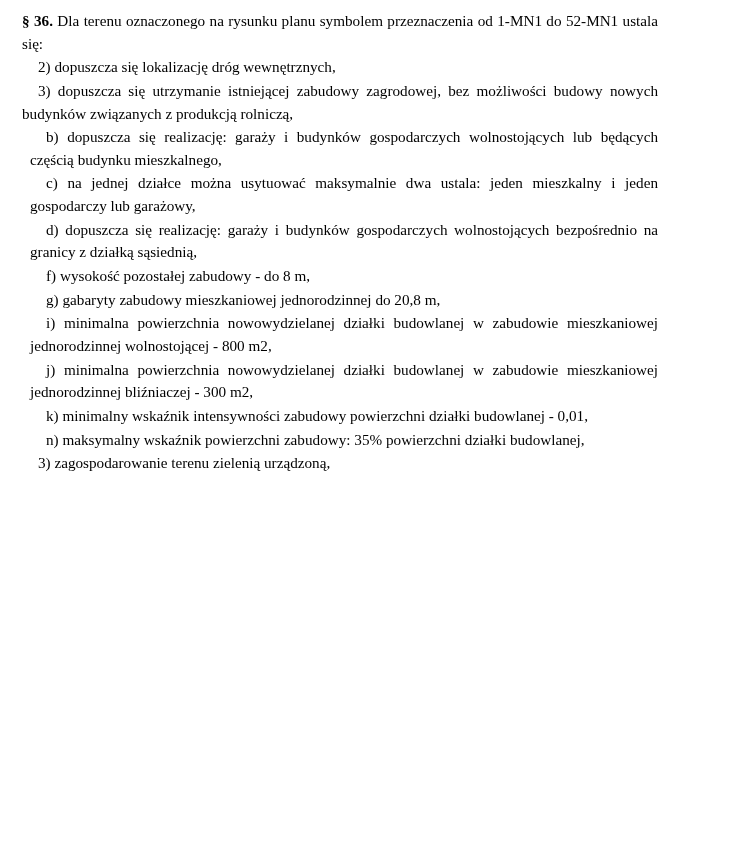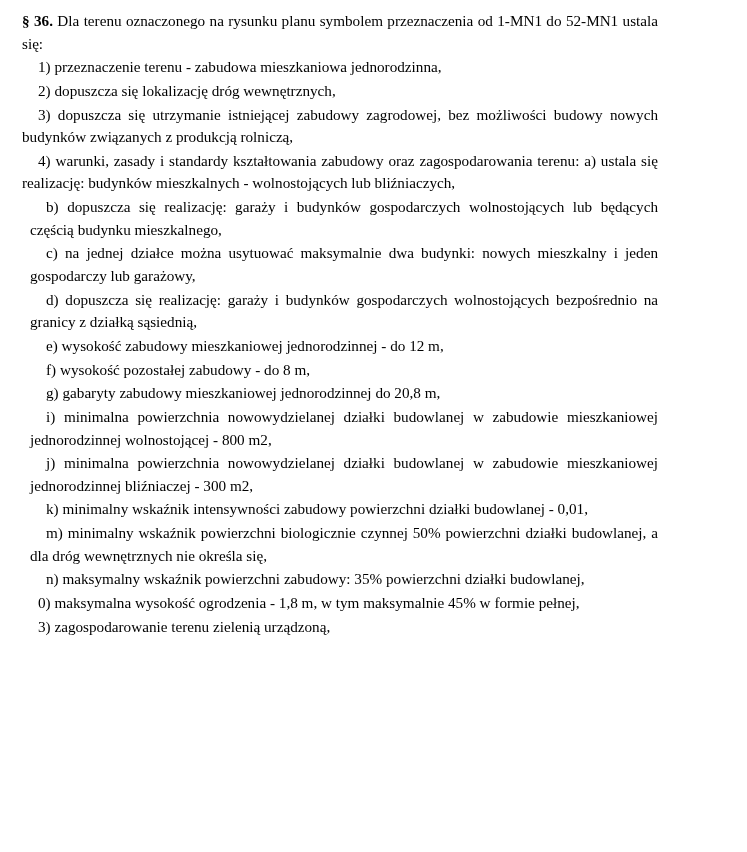--- a/index.html
+++ b/index.html
@@ -46,50 +46,45 @@
     text-indent: 16px;
   }
 </style>
 </head>
 <body>
 
 <div id="page">
 
   <p class="para head"><b>§ 36.</b> <span>Dla terenu oznaczonego na rysunku planu symbolem przeznaczenia od 1-MN1 do 52-MN1 ustala się:</span></p>
 
-  <p class="para lvl1">1) przeznaczenie terenu - zabudowa mieszkaniowa jednorodzinna,</p>
 
   <p class="para lvl1">2) dopuszcza się lokalizację dróg wewnętrznych,</p>
 
   <p class="para lvl1">3) dopuszcza się utrzymanie istniejącej zabudowy zagrodowej, bez możliwości budowy nowych budynków związanych z produkcją rolniczą,</p>
 
-  <p class="para lvl1">4) warunki, zasady i standardy kształtowania zabudowy oraz zagospodarowania terenu: a) ustala się realizację: budynków mieszkalnych - wolnostojących lub bliźniaczych,</p>
 
   <p class="para lvl2">b) dopuszcza się realizację: garaży i budynków gospodarczych wolnostojących lub będących częścią budynku mieszkalnego,</p>
 
-  <p class="para lvl2">c) na jednej działce można usytuować maksymalnie dwa budynki: nowych mieszkalny i jeden gospodarczy lub garażowy,</p>
+  <p class="para lvl2">c) na jednej działce można usytuować maksymalnie dwa ustala: jeden mieszkalny i jeden gospodarczy lub garażowy,</p>
 
   <p class="para lvl2">d) dopuszcza się realizację: garaży i budynków gospodarczych wolnostojących bezpośrednio na granicy z działką sąsiednią,</p>
 
-  <p class="para lvl2">e) wysokość zabudowy mieszkaniowej jednorodzinnej - do 12 m,</p>
 
   <p class="para lvl2">f) wysokość pozostałej zabudowy - do 8 m,</p>
 
   <p class="para lvl2">g) gabaryty zabudowy mieszkaniowej jednorodzinnej do 20,8 m,</p>
 
 
   <p class="para lvl2">i) minimalna powierzchnia nowowydzielanej działki budowlanej w zabudowie mieszkaniowej jednorodzinnej wolnostojącej - 800 m2,</p>
 
   <p class="para lvl2">j) minimalna powierzchnia nowowydzielanej działki budowlanej w zabudowie mieszkaniowej jednorodzinnej bliźniaczej - 300 m2,</p>
 
   <p class="para lvl2">k) minimalny wskaźnik intensywności zabudowy powierzchni działki budowlanej - 0,01,</p>
 
 
-  <p class="para lvl2">m) minimalny wskaźnik powierzchni biologicznie czynnej 50% powierzchni działki budowlanej, a dla dróg wewnętrznych nie określa się,</p>
 
   <p class="para lvl2">n) maksymalny wskaźnik powierzchni zabudowy: 35% powierzchni działki budowlanej,</p>
 
-  <p class="para lvl1">0) maksymalna wysokość ogrodzenia - 1,8 m, w tym maksymalnie 45% w formie pełnej,</p>
 
 
   <p class="para lvl1">3) zagospodarowanie terenu zielenią urządzoną,</p>
 
 </div>
 
 </body></html>

